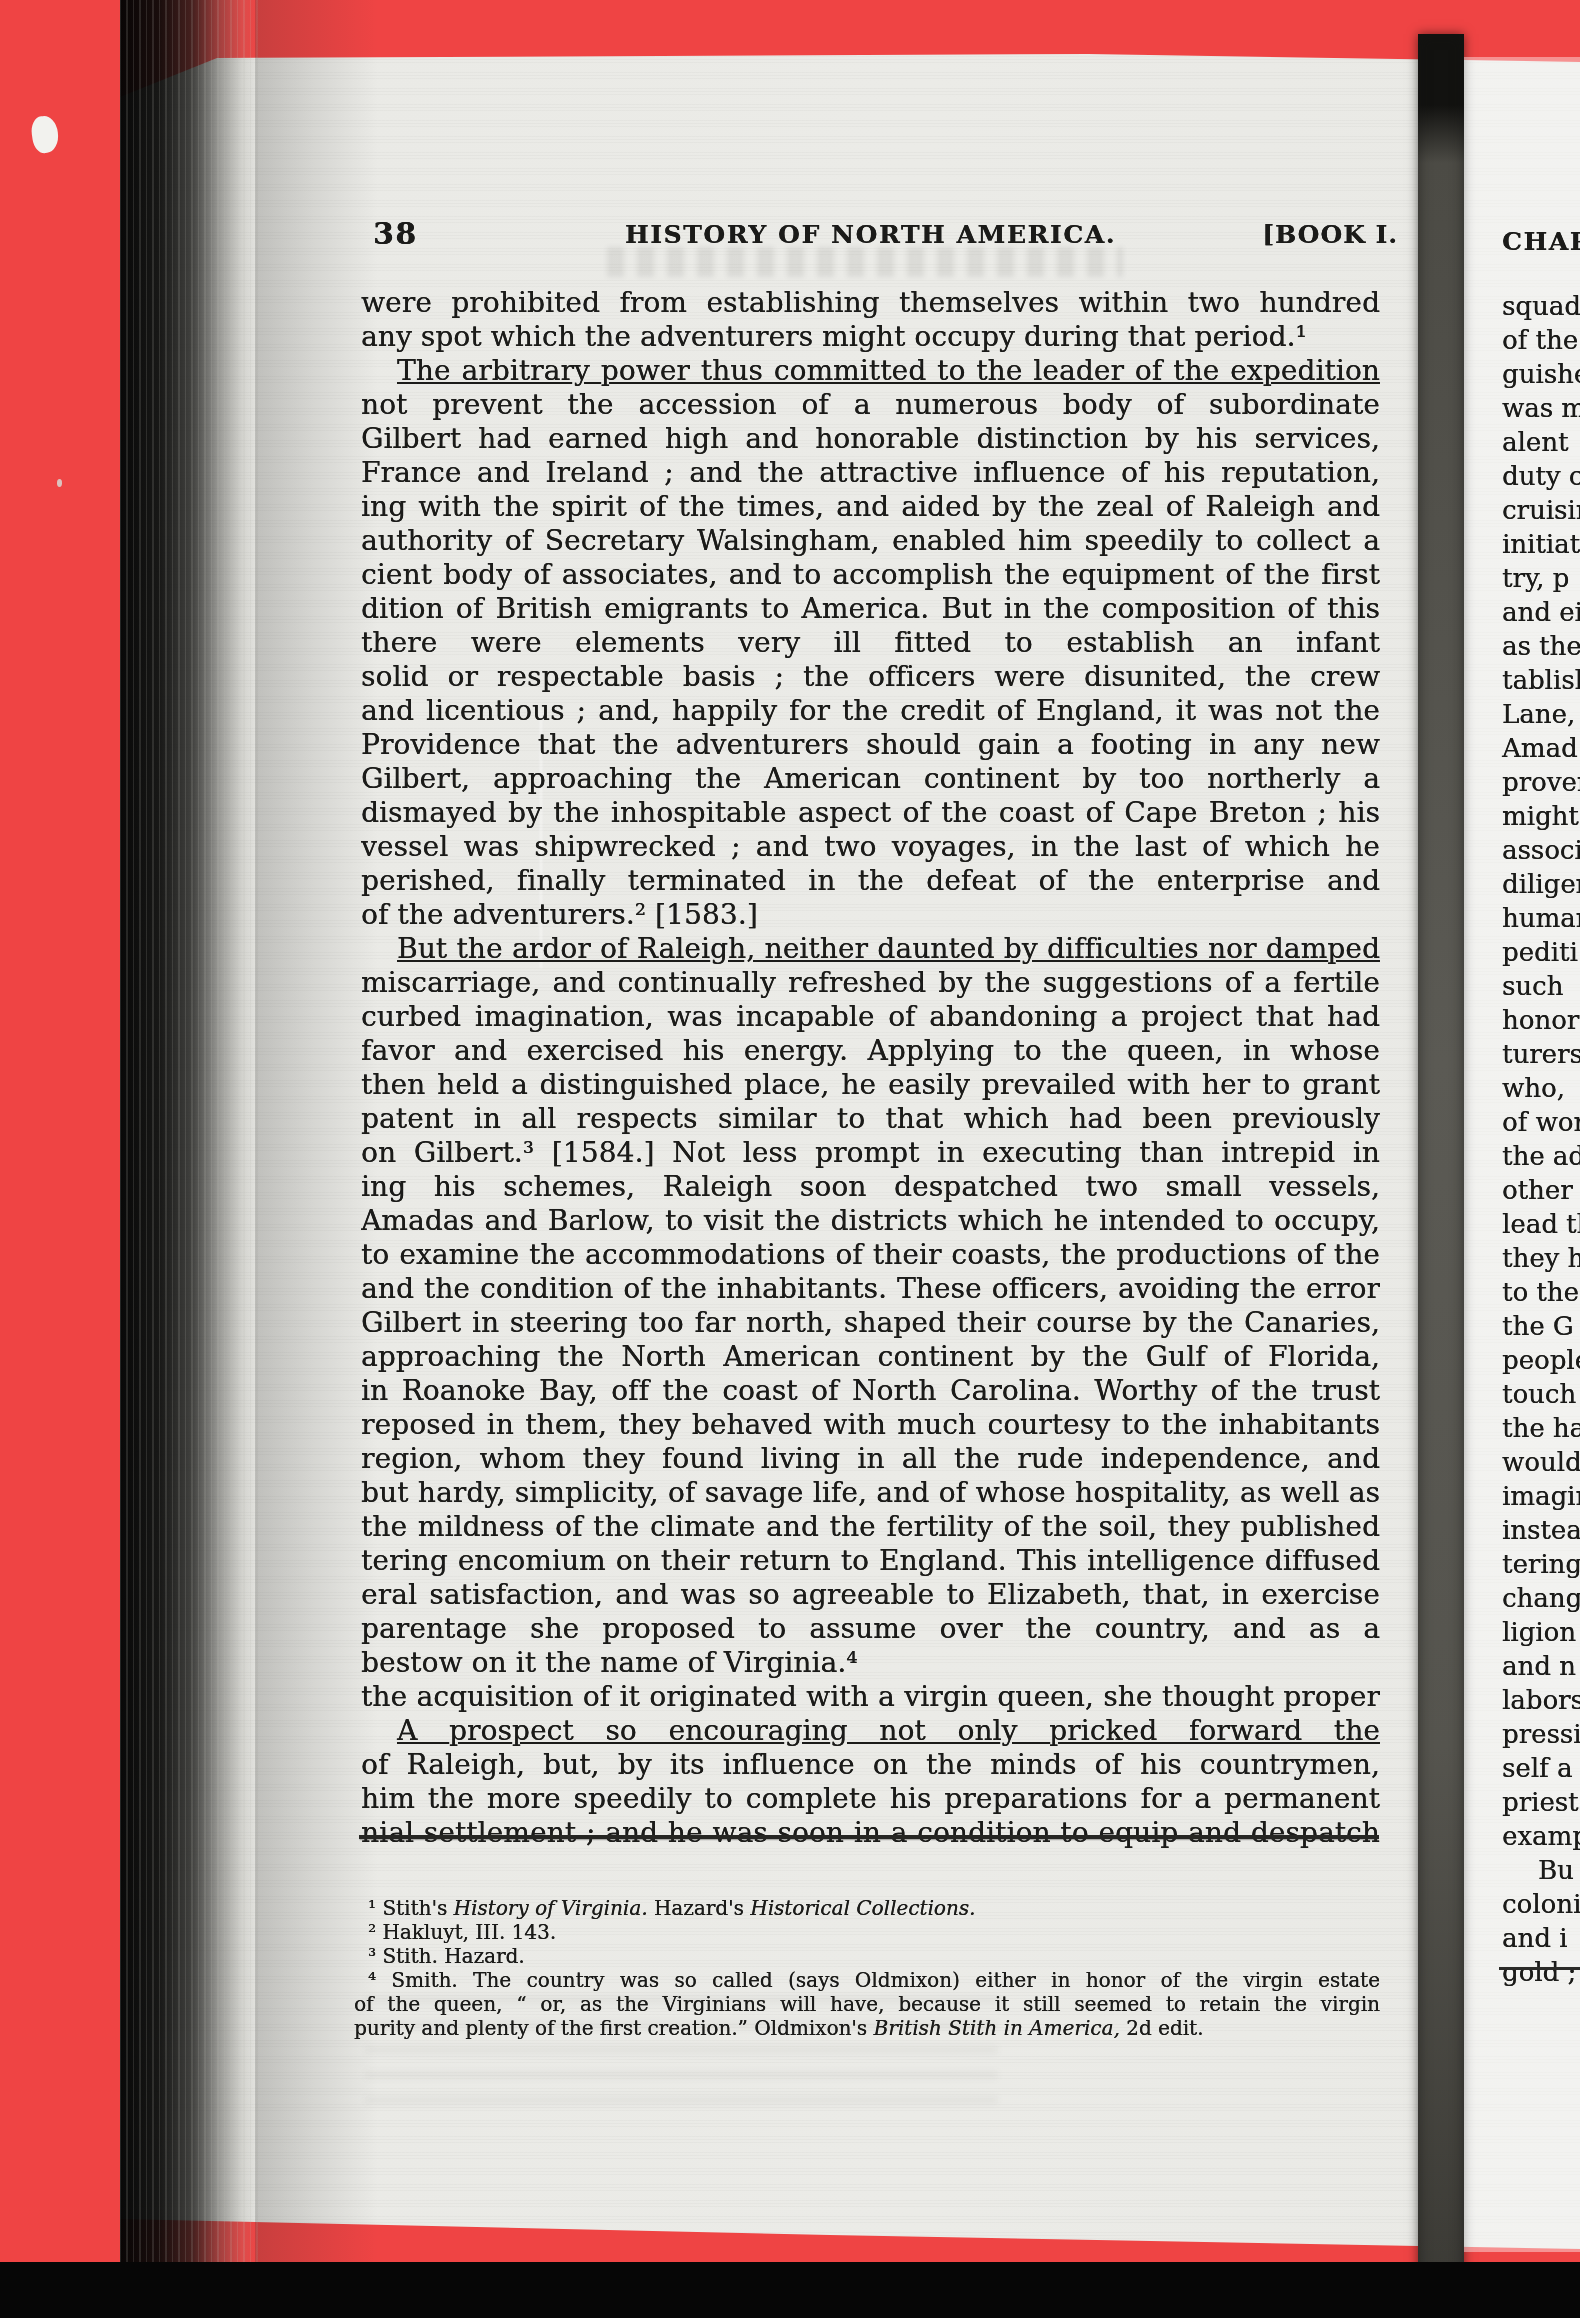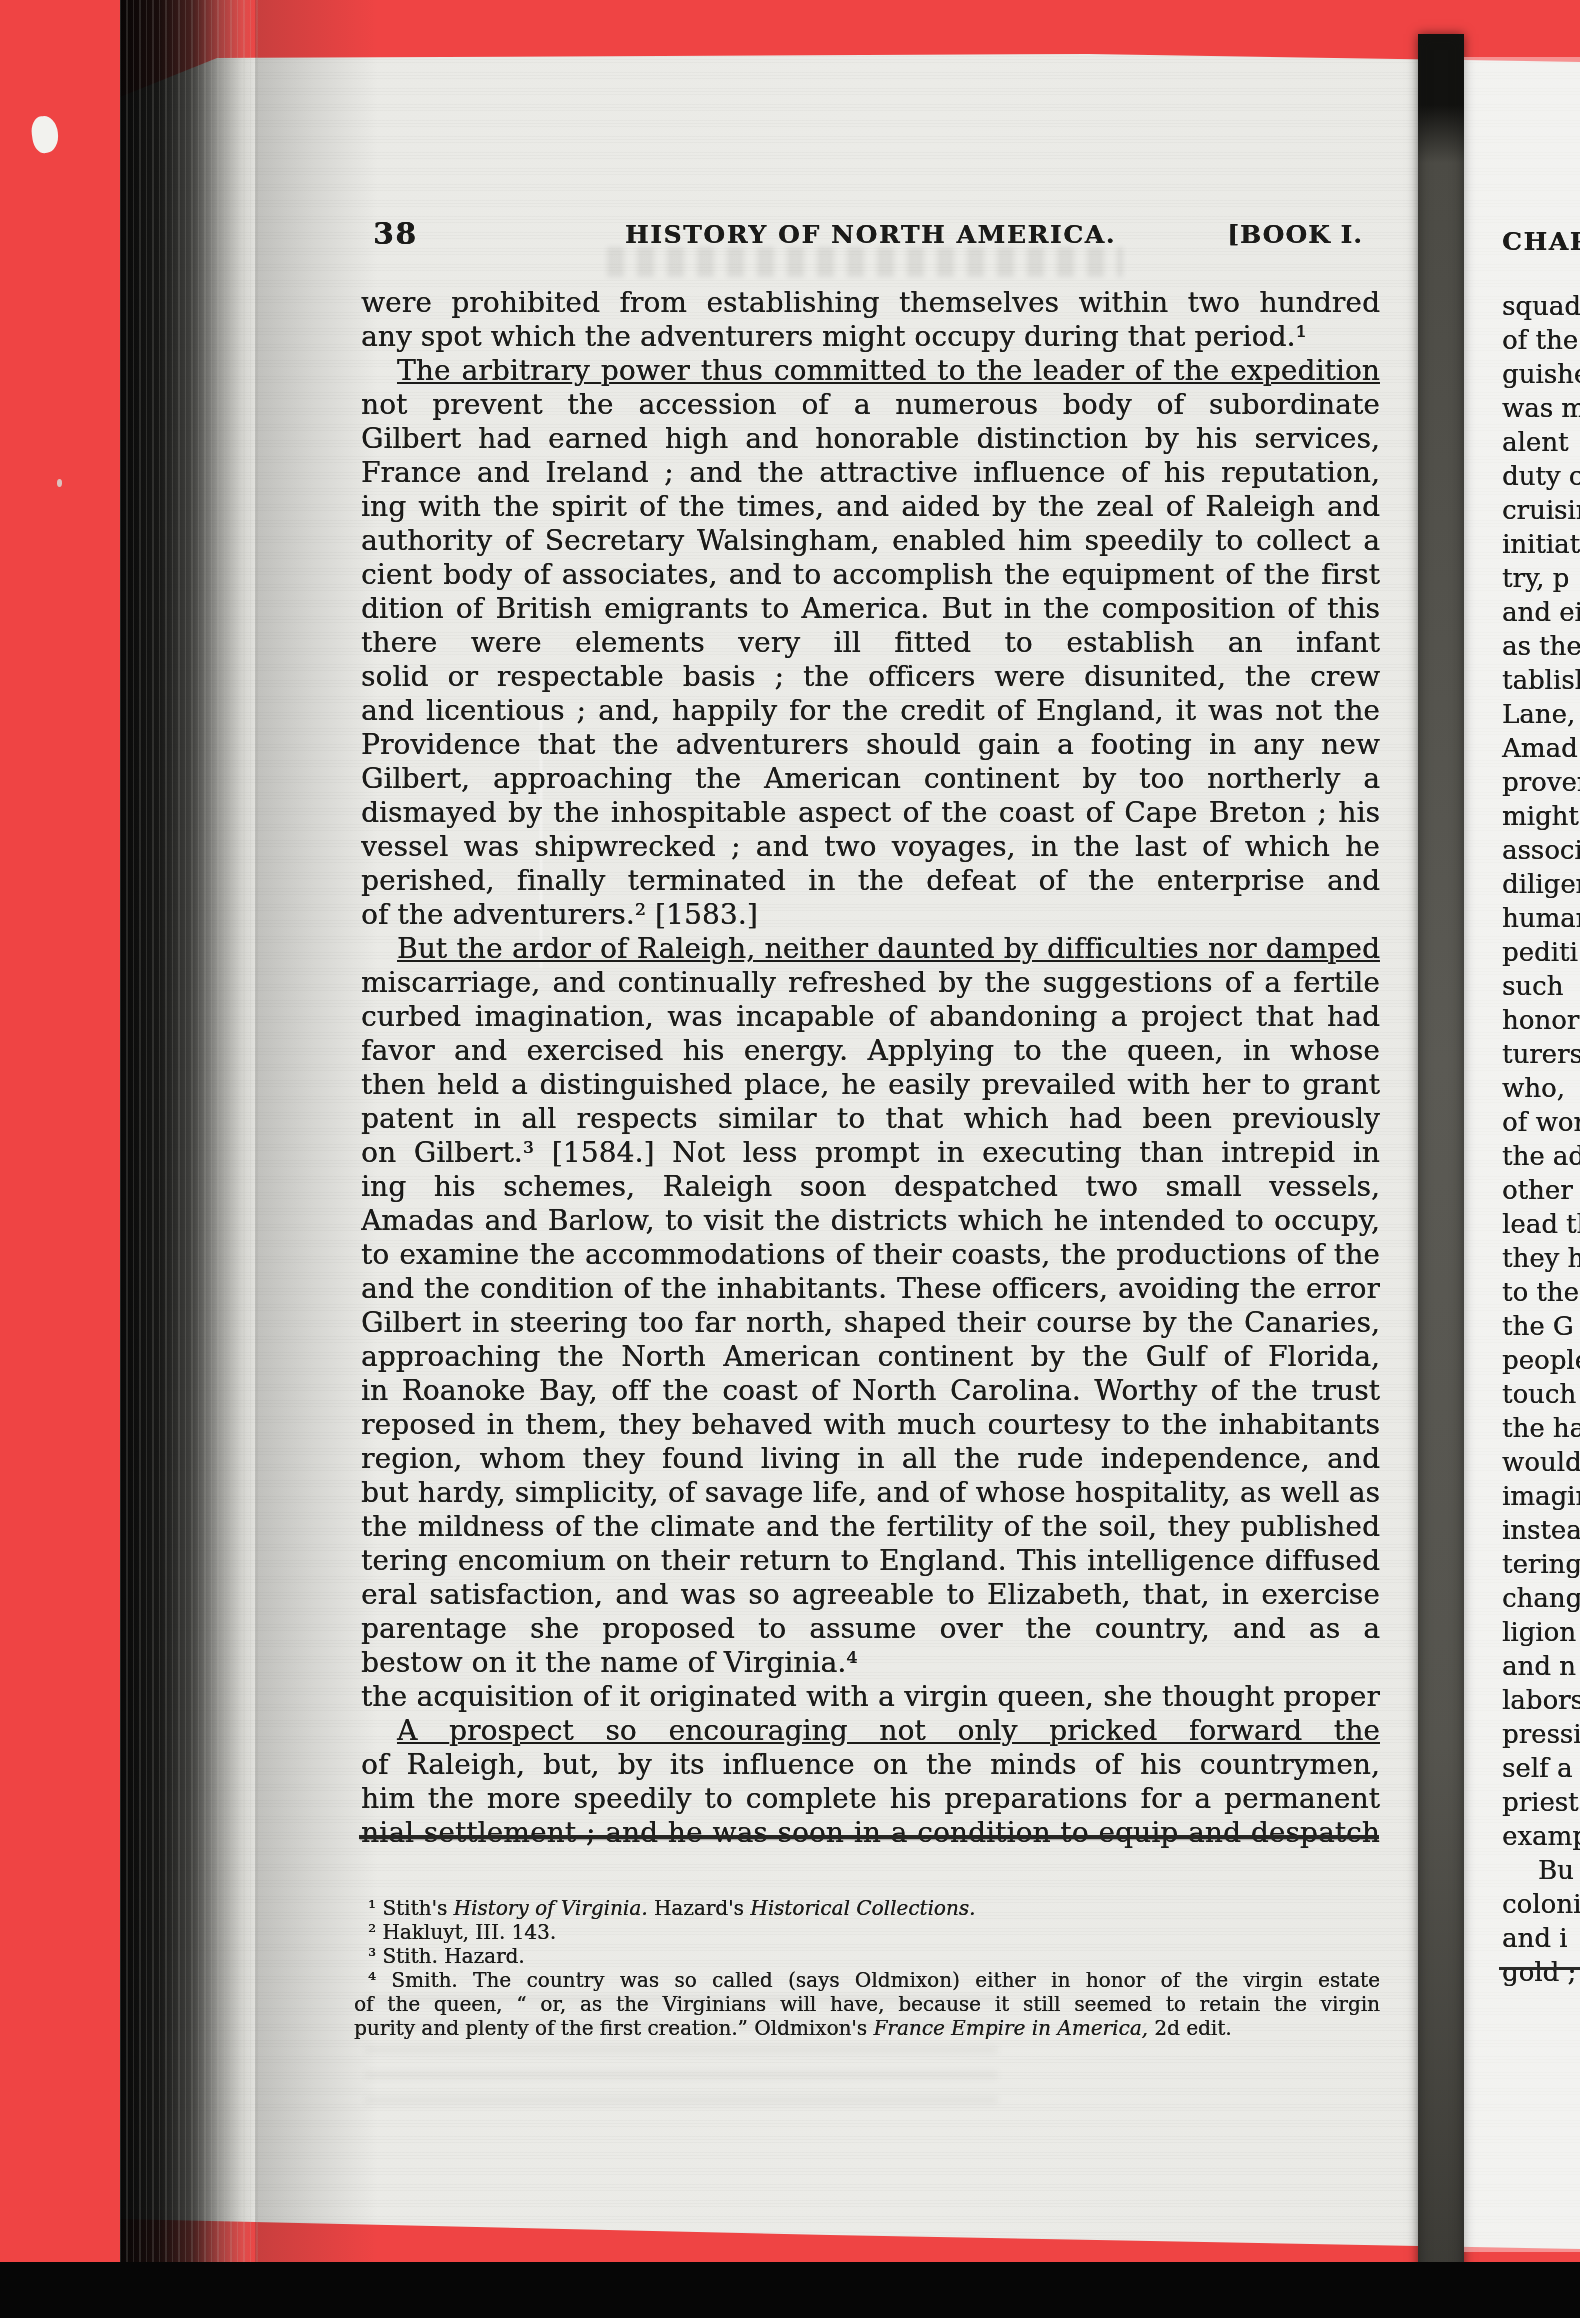--- a/index.html
+++ b/index.html
@@ -30,21 +30,21 @@
   .ghost-a{position:absolute;left:607px;top:247px;width:516px;height:30px;opacity:.8;
         background:repeating-linear-gradient(90deg,rgba(95,95,88,.14) 0 17px,transparent 17px 30px);filter:blur(2.6px);}
   .ghost-b{position:absolute;left:365px;top:1991px;width:633px;height:113px;opacity:.55;
         background:repeating-linear-gradient(0deg,rgba(95,95,88,.11) 0 8.4px,transparent 8.4px 25px);filter:blur(3.2px);}
   .crease{position:absolute;left:540px;top:710px;width:1.9px;height:258px;background:rgba(255,255,255,.5);filter:blur(1.3px);}
   
   .pageno{position:absolute;left:373px;top:216px;font-size:30px;font-weight:bold;letter-spacing:1.3px;
           text-shadow:0.3px 0 currentColor;}
   .running-head{position:absolute;left:361px;top:220px;width:1019px;text-align:center;
           font-size:25px;font-weight:bold;letter-spacing:1.6px;text-shadow:0.2px 0 currentColor;}
-  .book-marker{position:absolute;left:344px;top:220px;width:1019px;text-align:right;
+  .book-marker{position:absolute;left:379px;top:220px;width:1019px;text-align:right;
           font-size:25px;font-weight:bold;letter-spacing:1px;text-shadow:0.2px 0 currentColor;}
   .body-block{position:absolute;left:361px;top:286px;width:1019px;font-size:28px;line-height:34px;
           letter-spacing:0.1px;text-shadow:0.2px 0 currentColor;}
   .bline{text-align:justify;text-align-last:justify;height:34px;overflow:hidden;white-space:nowrap;}
   .bline.jl{white-space:normal;}
   .bline.endline{text-align-last:left;white-space:nowrap;}
   .bline.ind{padding-left:36px;text-decoration:underline;}
   .fn-rule{position:absolute;left:359px;top:1835px;width:1020px;height:3.9px;background:#262623;
           box-shadow:0 1.9px 0.6px -0.6px rgba(50,50,46,.35);}
   .fn-block{position:absolute;left:354px;top:1896px;width:1026px;font-size:20px;line-height:24px;
@@ -131,21 +131,21 @@
       <div class="bline jl">nial settlement ; and he was soon in a condition to equip and despatch a</div>
     </div>
 
   <div class="fn-rule"></div>
   <div class="fn-block" id="fn-block">
       <div class="fline ind"><span class="">¹ Stith's </span><span class="it">History of Virginia.</span><span class=""> Hazard's </span><span class="it">Historical Collections.</span></div>
       <div class="fline ind"><span class="">² Hakluyt, III. 143.</span></div>
       <div class="fline ind"><span class="">³ Stith. Hazard.</span></div>
       <div class="fline ind just"><span class="">⁴ Smith. The country was so called (says Oldmixon) either in honor of the virgin estate</span></div>
       <div class="fline just"><span class="">of the queen, “ or, as the Virginians will have, because it still seemed to retain the virgin</span></div>
-      <div class="fline"><span class="">purity and plenty of the first creation.” Oldmixon's </span><span class="it">France Empire in America,</span><span class=""> 2d edit.</span></div>
+      <div class="fline"><span class="">purity and plenty of the first creation.” Oldmixon's </span><span class="it">British Stith in America,</span><span class=""> 2d edit.</span></div>
     </div>
 
   <div class="rp-head">CHAP</div>
   <div class="rp-block" id="rp-block">
       <div class="rpline">squad</div>
       <div class="rpline">of the</div>
       <div class="rpline">guishe</div>
       <div class="rpline">was m</div>
       <div class="rpline">alent</div>
       <div class="rpline">duty c</div>

